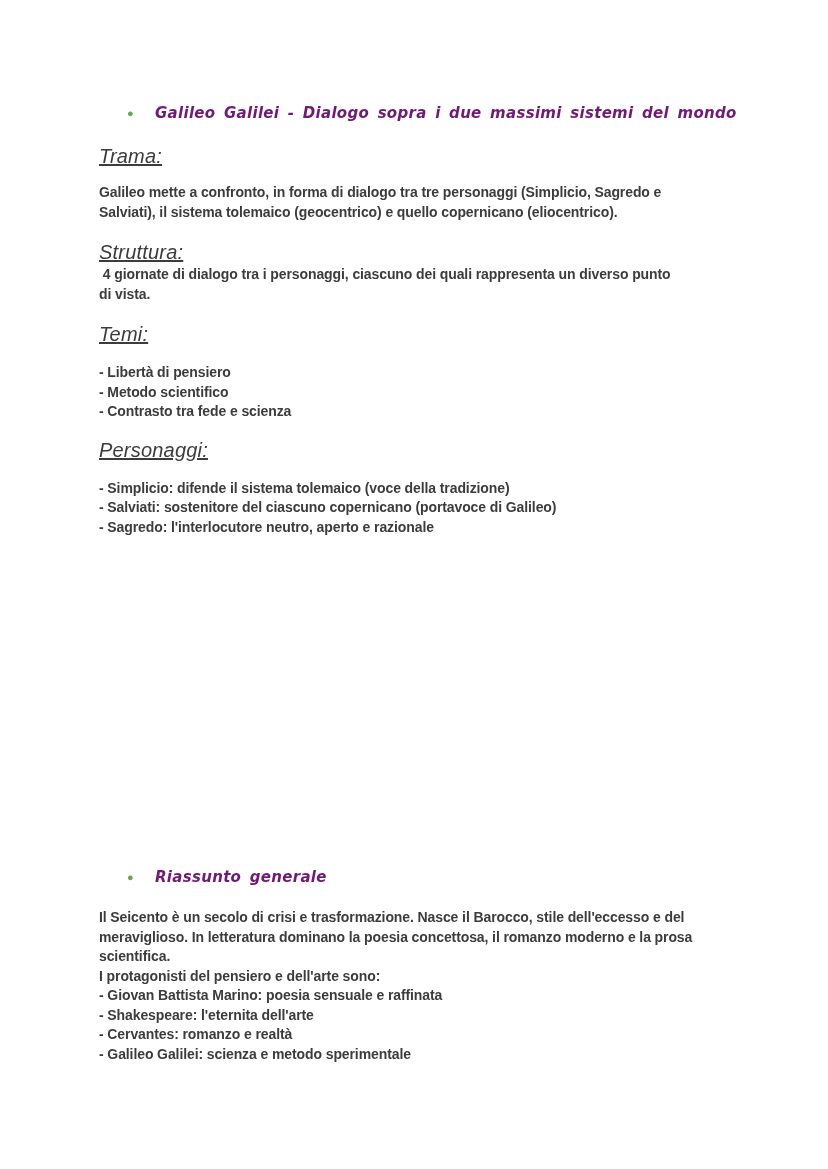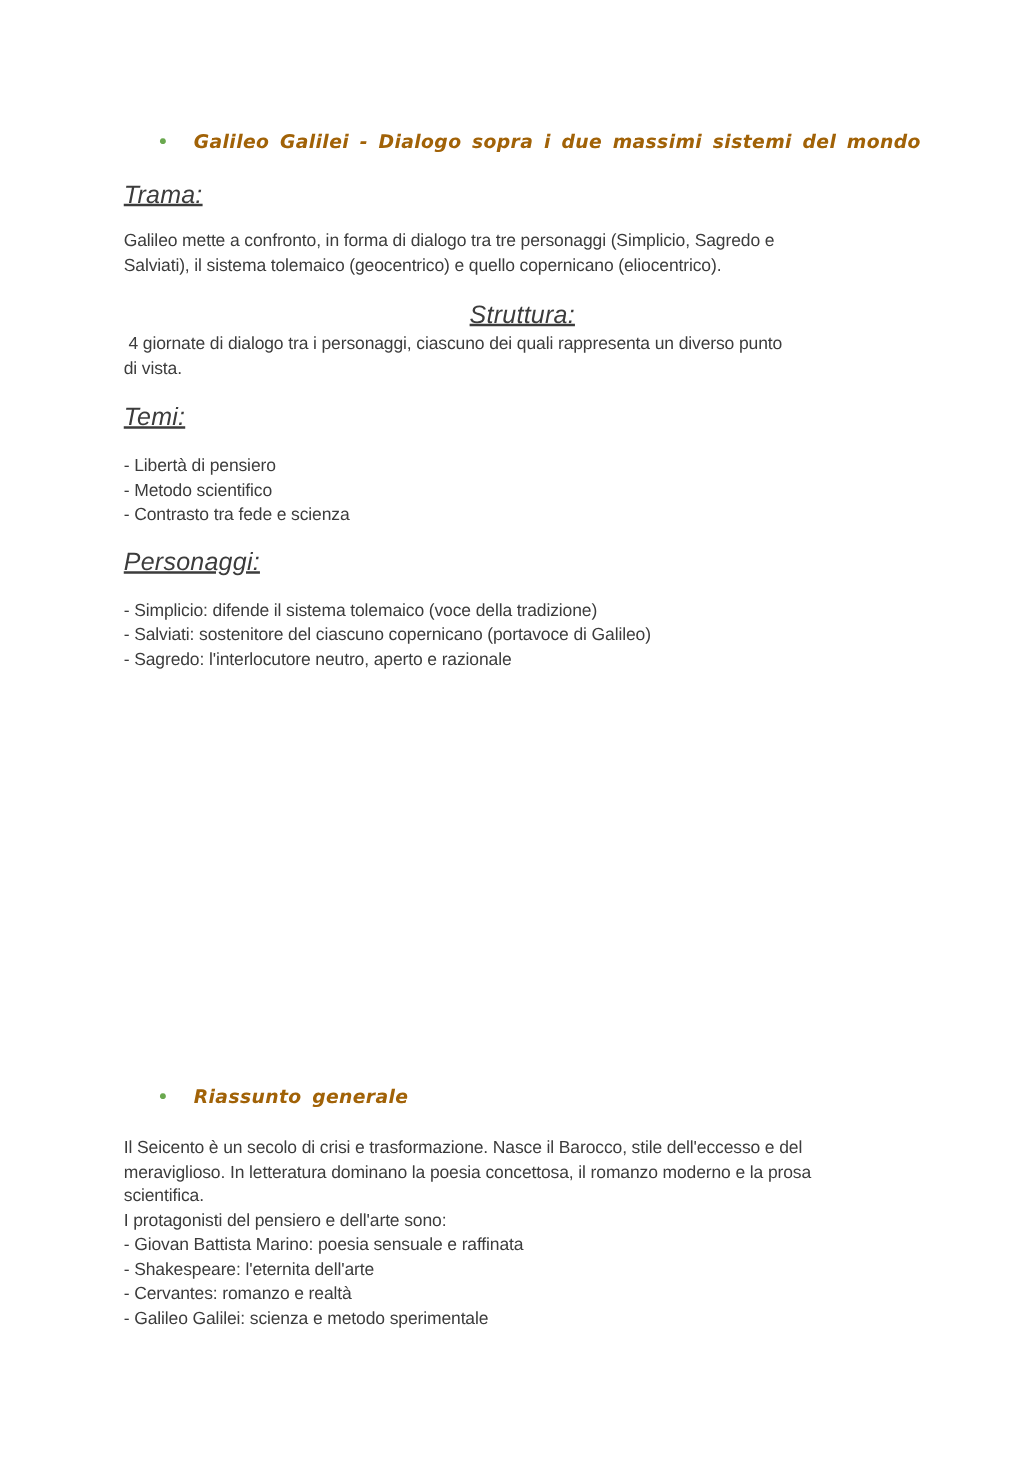--- a/index.html
+++ b/index.html
@@ -25,47 +25,48 @@
   .bullet {
     color: #6aa84f;
     font-size: 11px;
     width: 28px;
     flex: 0 0 28px;
   }
   .heading-text {
     font-family: "DejaVu Sans", sans-serif;
     font-style: italic;
     font-weight: bold;
-    color: #a16207;
+    color: #701a75;
     font-size: 15px;
     letter-spacing: 0.3px;
     word-spacing: 3px;
     white-space: nowrap;
   }
 
   .label {
     font-style: italic;
     text-decoration: underline;
     font-size: 20px;
     line-height: 20px;
     letter-spacing: 0.2px;
   }
 
   .line {
     font-size: 14px;
     line-height: 19.5px;
     letter-spacing: -0.1px;
     white-space: pre;
+    font-weight: bold;
   }
 
   
   #s1-heading   { margin-top: 8px; }
   #s1-trama     { margin-top: 23px; }
   #s1-trama-p   { margin-top: 17px; }
-  #s1-strut     { margin-top: 20px; text-align: center; }
+  #s1-strut     { margin-top: 20px; }
   #s1-strut-p   { margin-top: 3px; }
   #s1-temi      { margin-top: 20px; }
   #s1-temi-l    { margin-top: 19px; }
   #s1-pers      { margin-top: 18px; }
   #s1-pers-l    { margin-top: 19px; }
 
   
   #s2-heading   { margin-top: 9px; }
   #s2-body      { margin-top: 21px; }
 </style>

